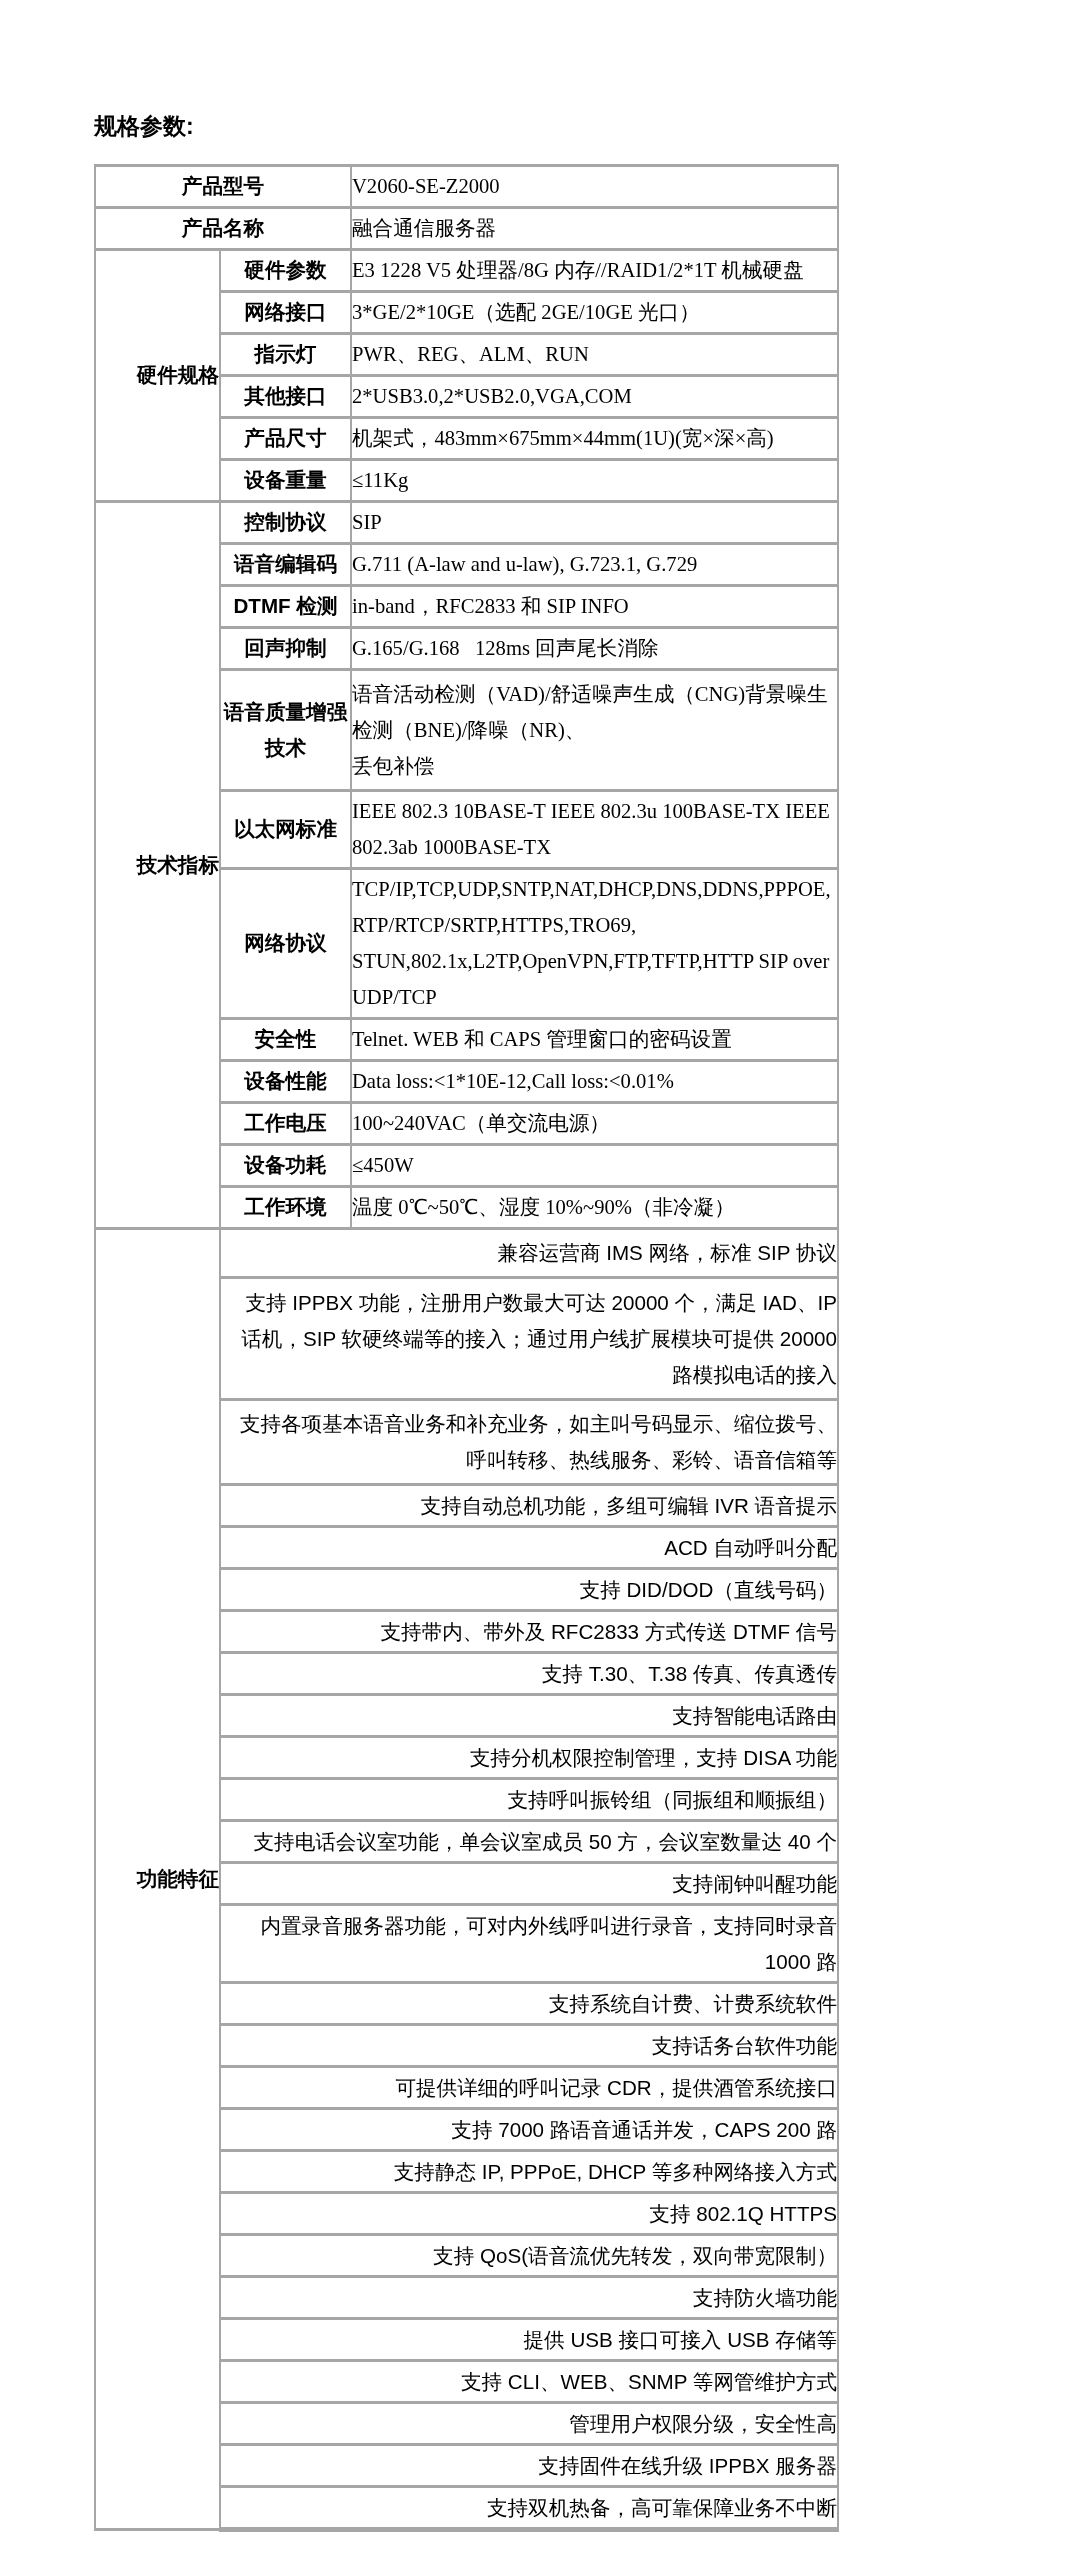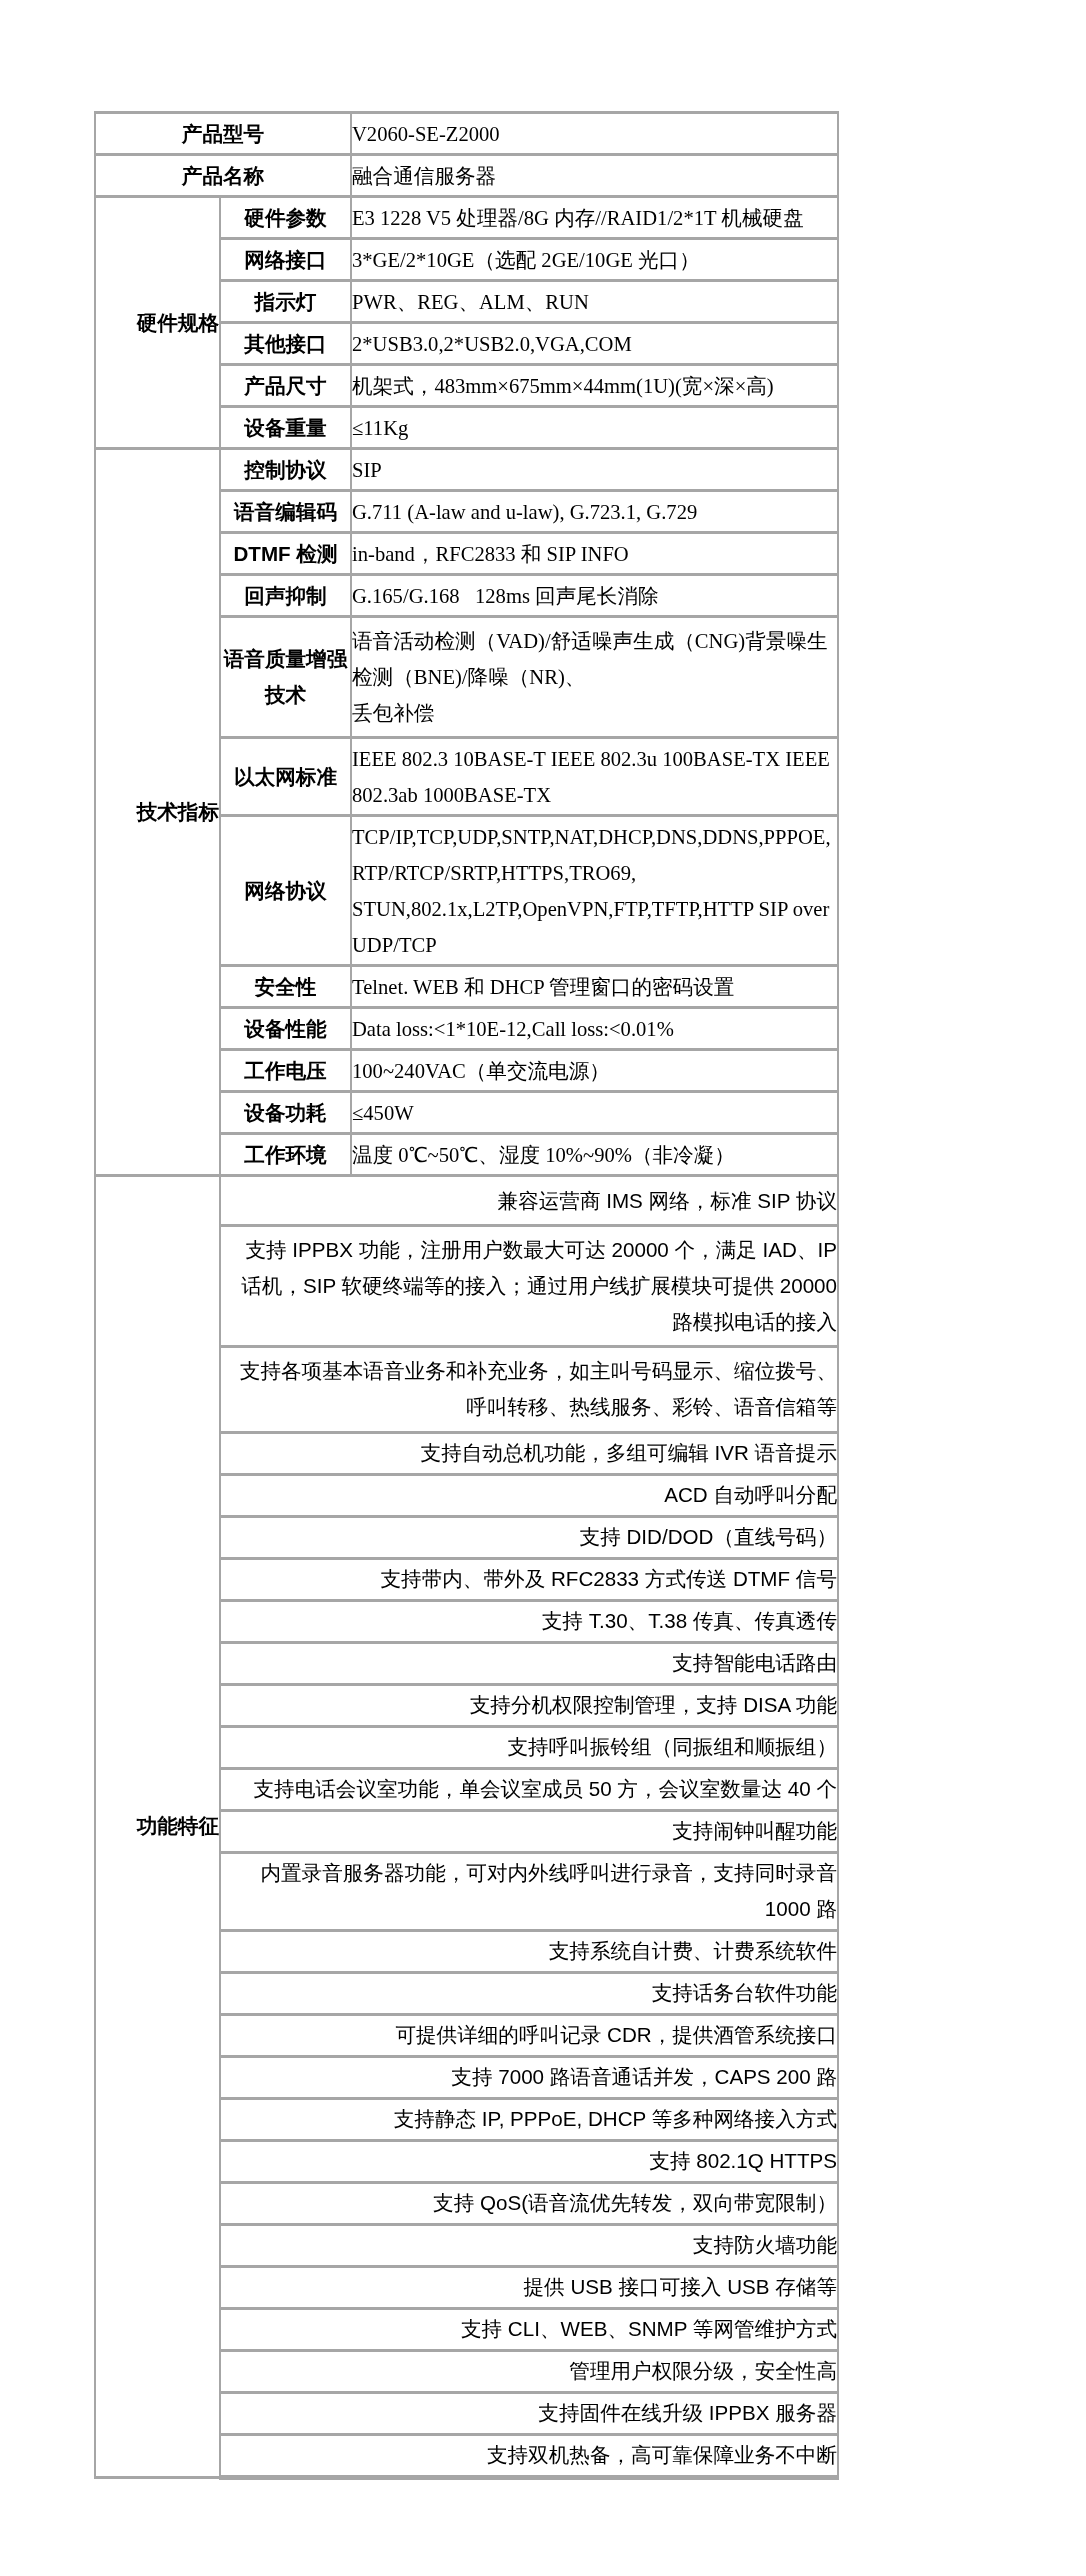--- a/index.html
+++ b/index.html
@@ -68,20 +68,21 @@
     padding-bottom:41px;
     margin-left:44px;
   }
   tr.row2 td{padding-top:5.2px;padding-bottom:5.2px;}
 </style>
 </head>
 <body>
 
 <div class="page">
 
+  <h1 class="doc-title">规格参数:</h1>
 
   <table class="spec">
     <colgroup>
         <col class="c1">
         <col class="c2">
         <col class="c3">
       </colgroup>
     <tbody>
 
       <tr>
@@ -145,21 +146,21 @@
         <td class="lab">以太网标准</td>
         <td class="val">IEEE 802.3 10BASE-T IEEE 802.3u 100BASE-TX IEEE 802.3ab 1000BASE-TX</td>
       </tr>
       <tr>
         <td class="lab">网络协议</td>
         <td class="val val-gap">TCP/IP,TCP,UDP,SNTP,NAT,DHCP,DNS,DDNS,PPPOE,RTP/RTCP/SRTP,HTTPS,TRO69,
 STUN,802.1x,L2TP,OpenVPN,FTP,TFTP,HTTP SIP over UDP/TCP</td>
       </tr>
       <tr>
         <td class="lab">安全性</td>
-        <td class="val">Telnet. WEB 和 DHCP 管理窗口的密码设置</td>
+        <td class="val">Telnet. WEB 和 CAPS 管理窗口的密码设置</td>
       </tr>
       <tr>
         <td class="lab">设备性能</td>
         <td class="val">Data loss:&lt;1*10E-12,Call loss:&lt;0.01%</td>
       </tr>
       <tr>
         <td class="lab">工作电压</td>
         <td class="val">100~240VAC（单交流电源）</td>
       </tr>
       <tr>

